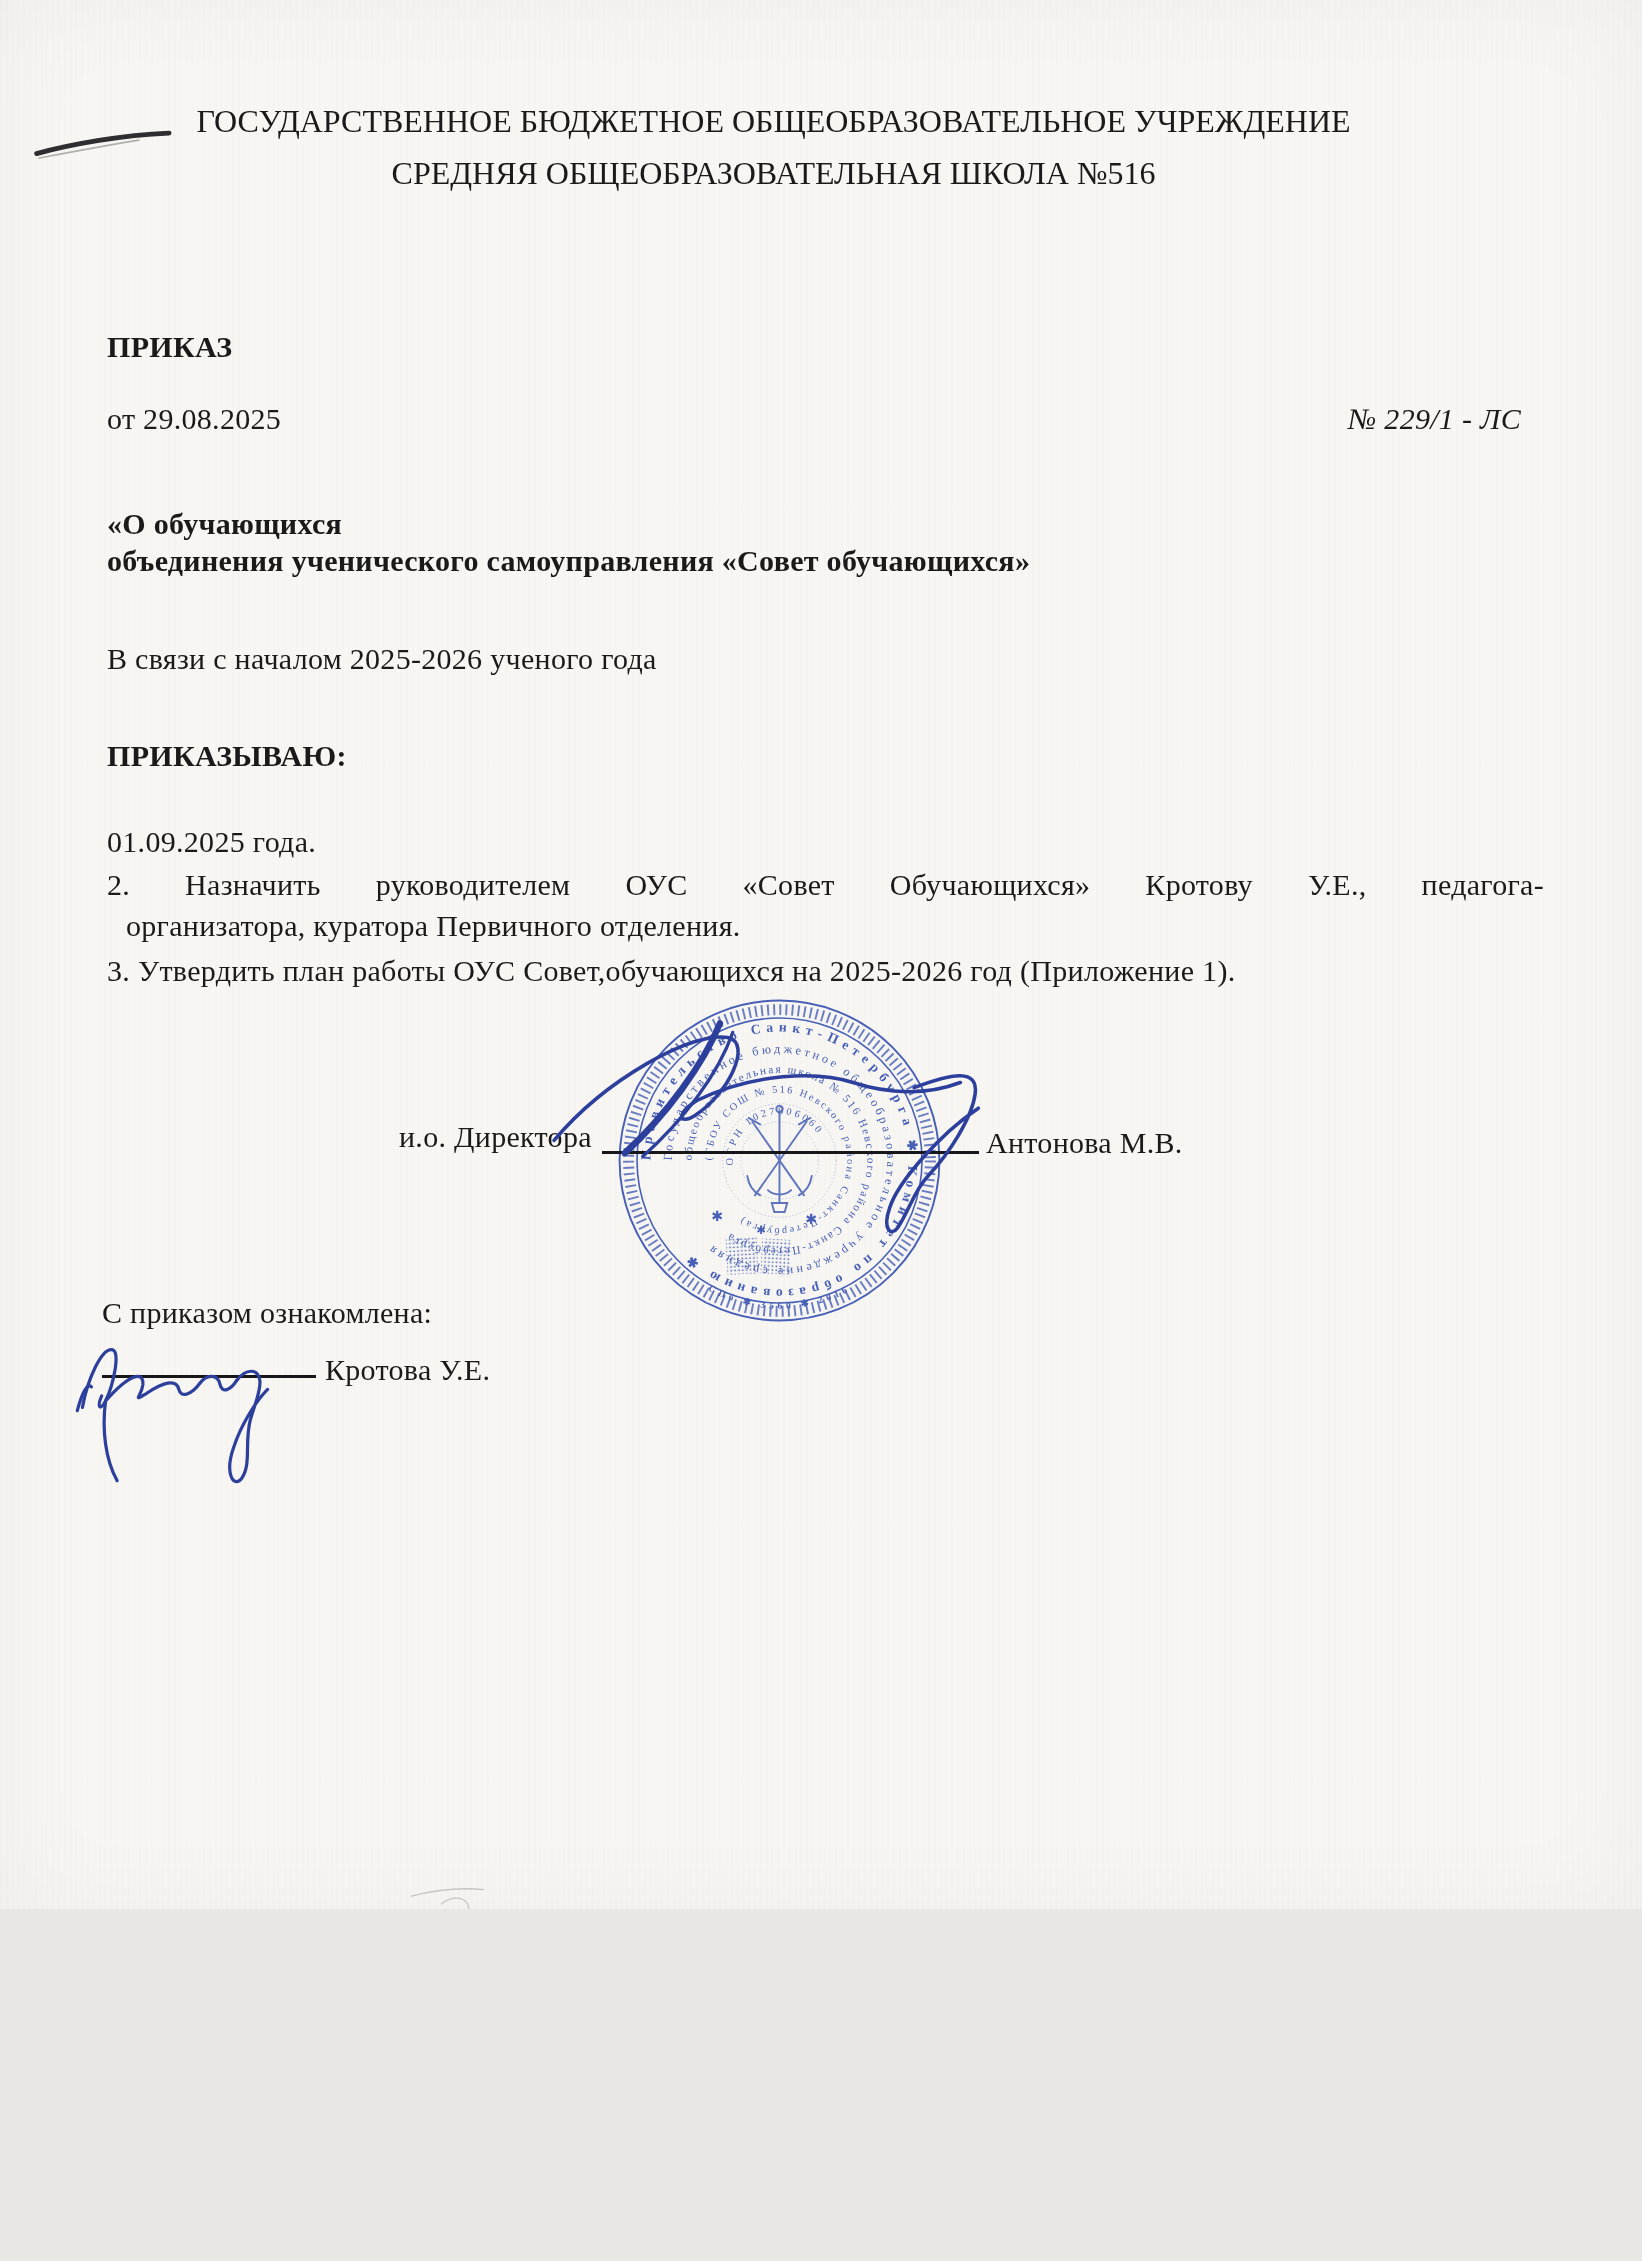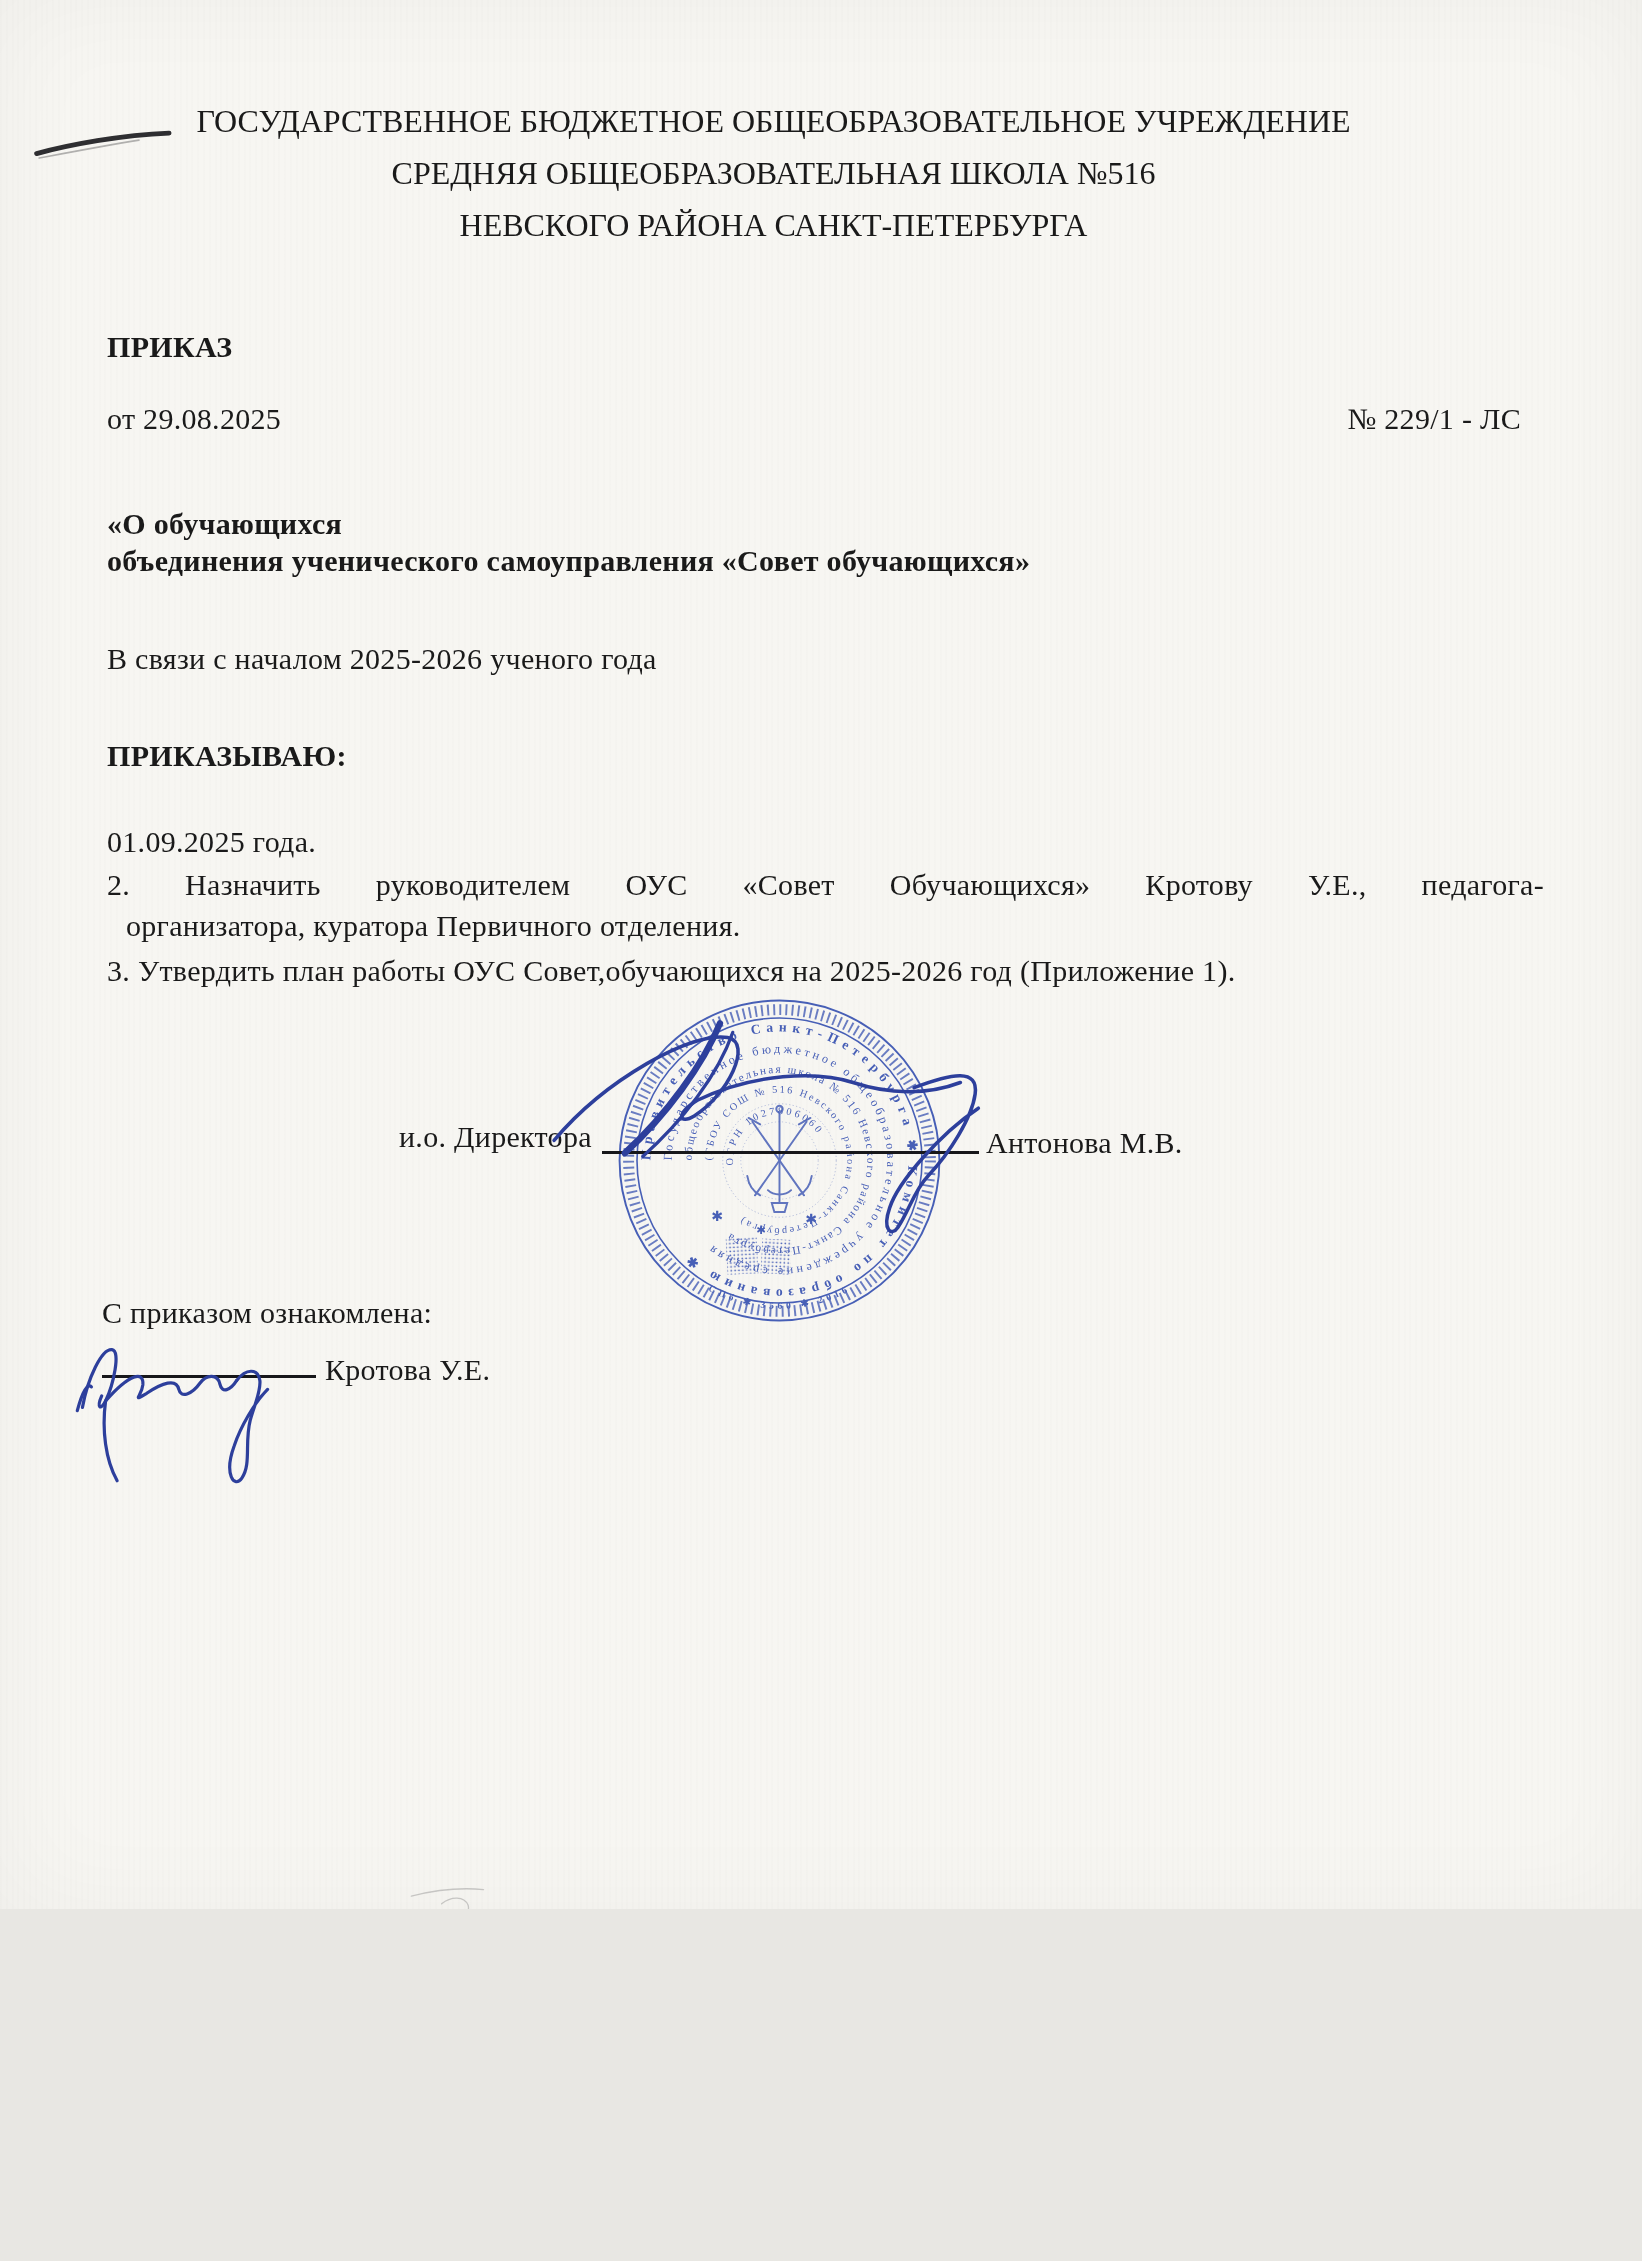--- a/index.html
+++ b/index.html
@@ -31,28 +31,27 @@
 <div class="page">
 
   <svg class="abs" style="left:31px; top:128px;" width="145" height="32" viewBox="0 0 225 50">
     <path d="M 8 40 C 60 26, 140 11, 215 8" fill="none" stroke="#2e2e31" stroke-width="7.5" stroke-linecap="round"></path>
     <path d="M 12 47 C 60 38, 118 27, 168 19" fill="none" stroke="#2e2e31" stroke-width="2.5" opacity="0.35" stroke-linecap="round"></path>
   </svg>
 
   <div class="abs hdr" style="left:55px; top:95px; width:1437px;">
     <div>ГОСУДАРСТВЕННОЕ БЮДЖЕТНОЕ ОБЩЕОБРАЗОВАТЕЛЬНОЕ УЧРЕЖДЕНИЕ</div>
     <div>СРЕДНЯЯ ОБЩЕОБРАЗОВАТЕЛЬНАЯ ШКОЛА №516</div>
-    <div>НЕВСКОГО РАЙОНА САНКТ-ПЕТЕРБУРГА</div>
   </div>
 
   <div class="abs txt bold blk center" style="top:325px;">ПРИКАЗ</div>
 
   <div class="abs txt blk row" style="top:397px;align-items:center;">
     <span>от 29.08.2025</span>
-    <span style="padding-right:23px;">№ 229/1 - ЛС</span>
+    <span style="padding-right:23px;font-style:italic;">№ 229/1 - ЛС</span>
   </div>
 
   <div class="abs txt bold blk center" style="top:505px; line-height:37px;">
     <div>«О обучающихся</div>
     <div>объединения ученического самоуправления «Совет обучающихся»</div>
   </div>
 
   <div class="abs txt blk" style="top:637px;">В связи с началом 2025-2026 ученого года</div>
 
   <div class="abs txt bold blk" style="top:734px;">ПРИКАЗЫВАЮ:</div>

